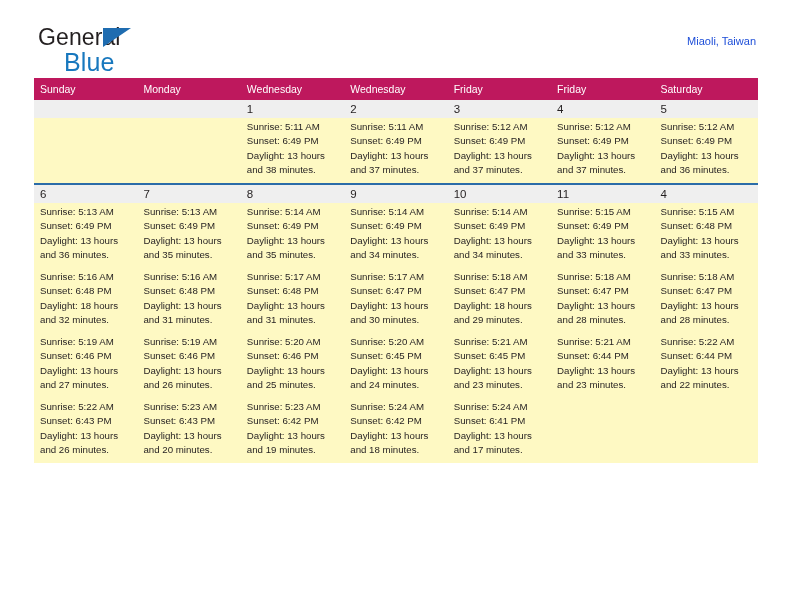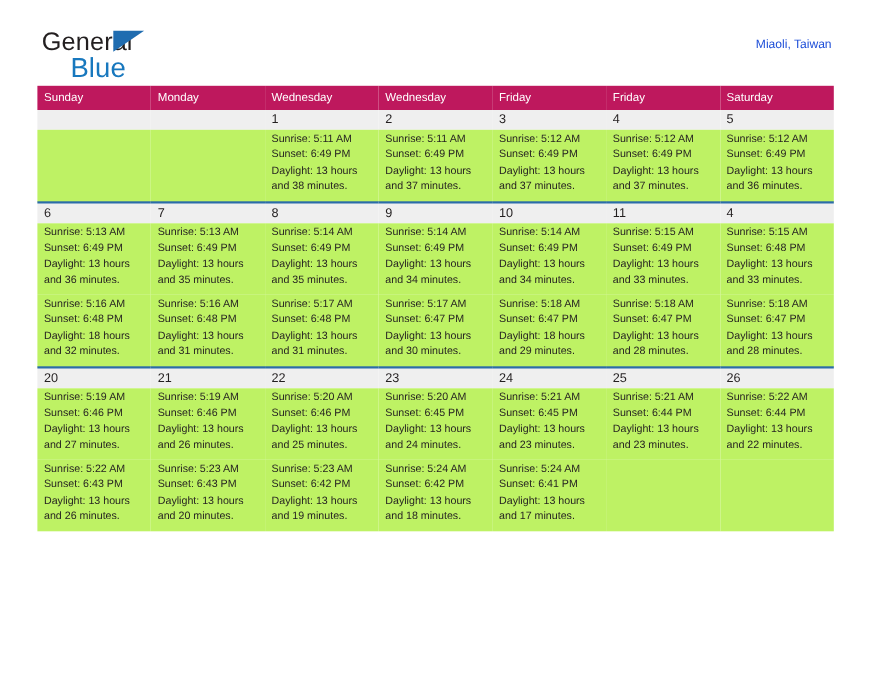--- a/index.html
+++ b/index.html
@@ -99,21 +99,21 @@
     padding: 3px 0 3px 6px;
     height: 17px;
     box-sizing: border-box;
     vertical-align: top;
   }
   .head-row .daynum-cell,
   .daynum-row.first td {
     border-top: none;
   }
   .info-row td {
-    background: #bef264;
+    background: #fef9c3;
     font-size: 9.7px;
     color: #231f20;
     line-height: 1.47;
     padding: 2px 8px 6px 6px;
     height: 61px;
     box-sizing: border-box;
     vertical-align: top;
   }
   .info-row td .line {
     white-space: nowrap;
@@ -265,29 +265,20 @@
             <div class="line">Sunrise: 5:18 AM</div>
             <div class="line">Sunset: 6:47 PM</div>
             <div class="daylight">Daylight: 13 hours and 28 minutes.</div>
           </td>
           <td>
             <div class="line">Sunrise: 5:18 AM</div>
             <div class="line">Sunset: 6:47 PM</div>
             <div class="daylight">Daylight: 13 hours and 28 minutes.</div>
           </td>
         </tr>
-        <tr class="daynum-row">
-          <td>20</td>
-          <td>21</td>
-          <td>22</td>
-          <td>23</td>
-          <td>24</td>
-          <td>25</td>
-          <td>26</td>
-        </tr>
         <tr class="info-row">
           <td>
             <div class="line">Sunrise: 5:19 AM</div>
             <div class="line">Sunset: 6:46 PM</div>
             <div class="daylight">Daylight: 13 hours and 27 minutes.</div>
           </td>
           <td>
             <div class="line">Sunrise: 5:19 AM</div>
             <div class="line">Sunset: 6:46 PM</div>
             <div class="daylight">Daylight: 13 hours and 26 minutes.</div>

